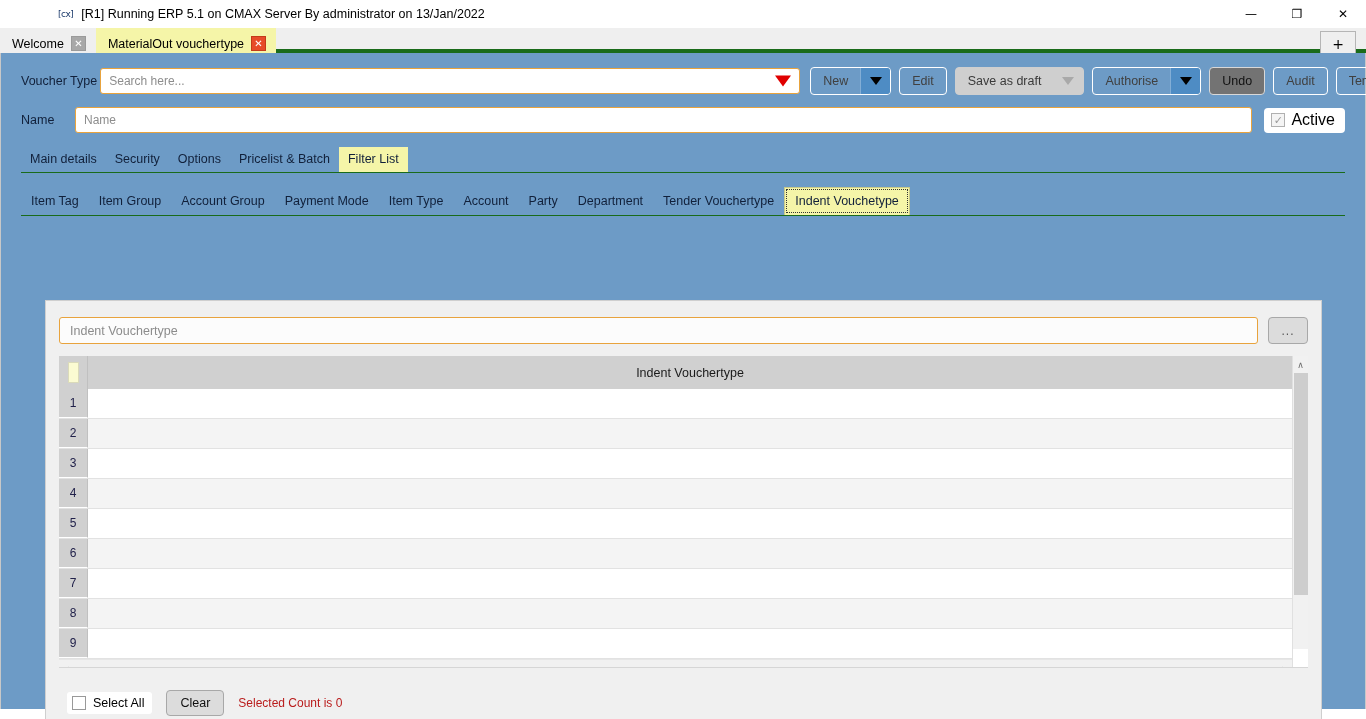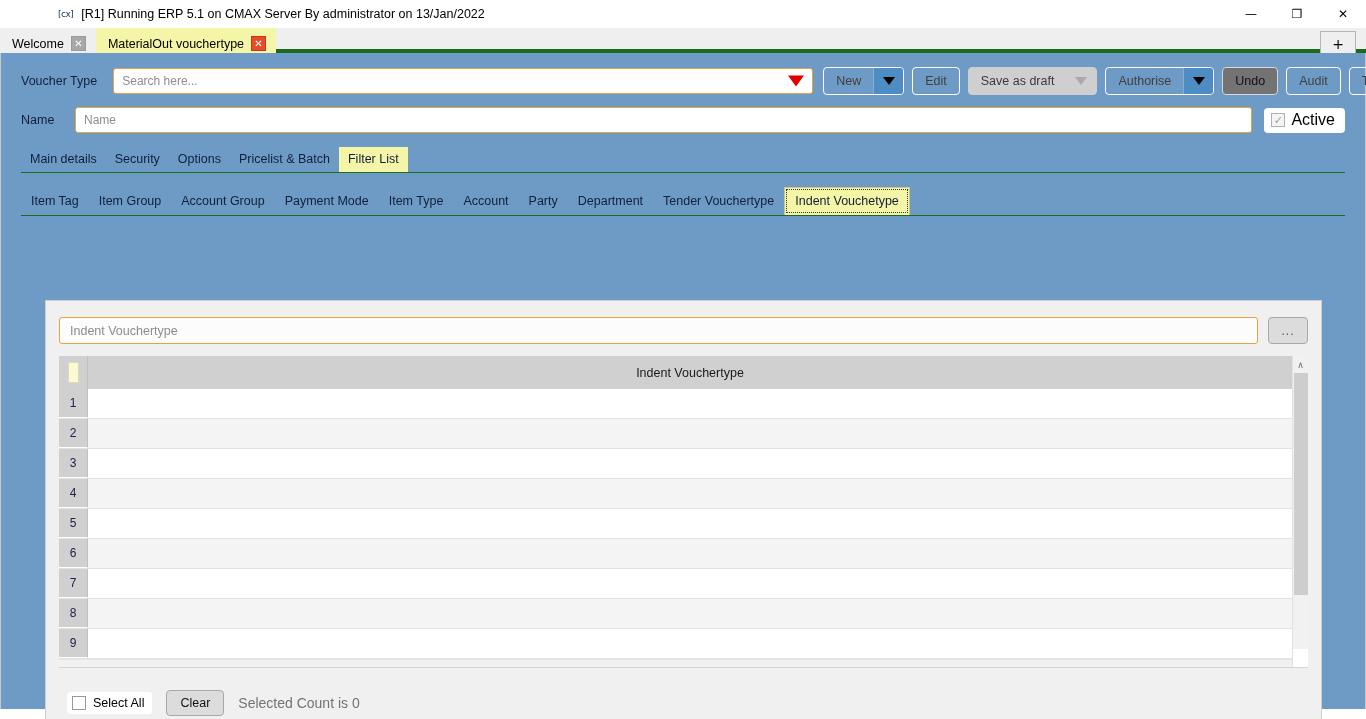--- a/index.html
+++ b/index.html
@@ -108,21 +108,21 @@
     border-right: 1px solid #c8c8c8;
   }
 
   
   .form-row { display: flex; align-items: center; }
   #vt-row { padding: 14px 20px 0 20px; }
   .lbl {
     font-size: 12.5px; color: #11203a;
     white-space: nowrap;
   }
-  #vt-label { width: 82px; text-align: right; margin-right: 16px; }
+  #vt-label { width: 82px; text-align: right; margin-right: 3px; }
 
   .txtfield {
     background: #ffffff;
     border: 1.5px solid #e8a33d;
     border-radius: 3px;
     height: 26px;
     display: flex;
     align-items: center;
     padding: 0 8px;
     font-size: 12px;
@@ -396,21 +396,21 @@
   }
   #selectall-wrap .t { font-size: 12.5px; color: #000; }
   #clear-btn {
     background: #dcdcdc;
     border: 1px solid #a8a8a8;
     border-radius: 4px;
     padding: 5px 13px;
     font-size: 12.5px;
     color: #111;
   }
-  #count-text { font-size: 14px; color: #737373; }
+  #count-text { font-size: 12px; color: #b91c1c; }
 
   
   #bottomstrip { height: 0; }
 </style>
 </head>
 <body>
 
 <div id="titlebar">
   <span class="app-glyph">[cx]</span>
   <span class="title-text">[R1] Running ERP 5.1 on CMAX Server By administrator on 13/Jan/2022</span>

